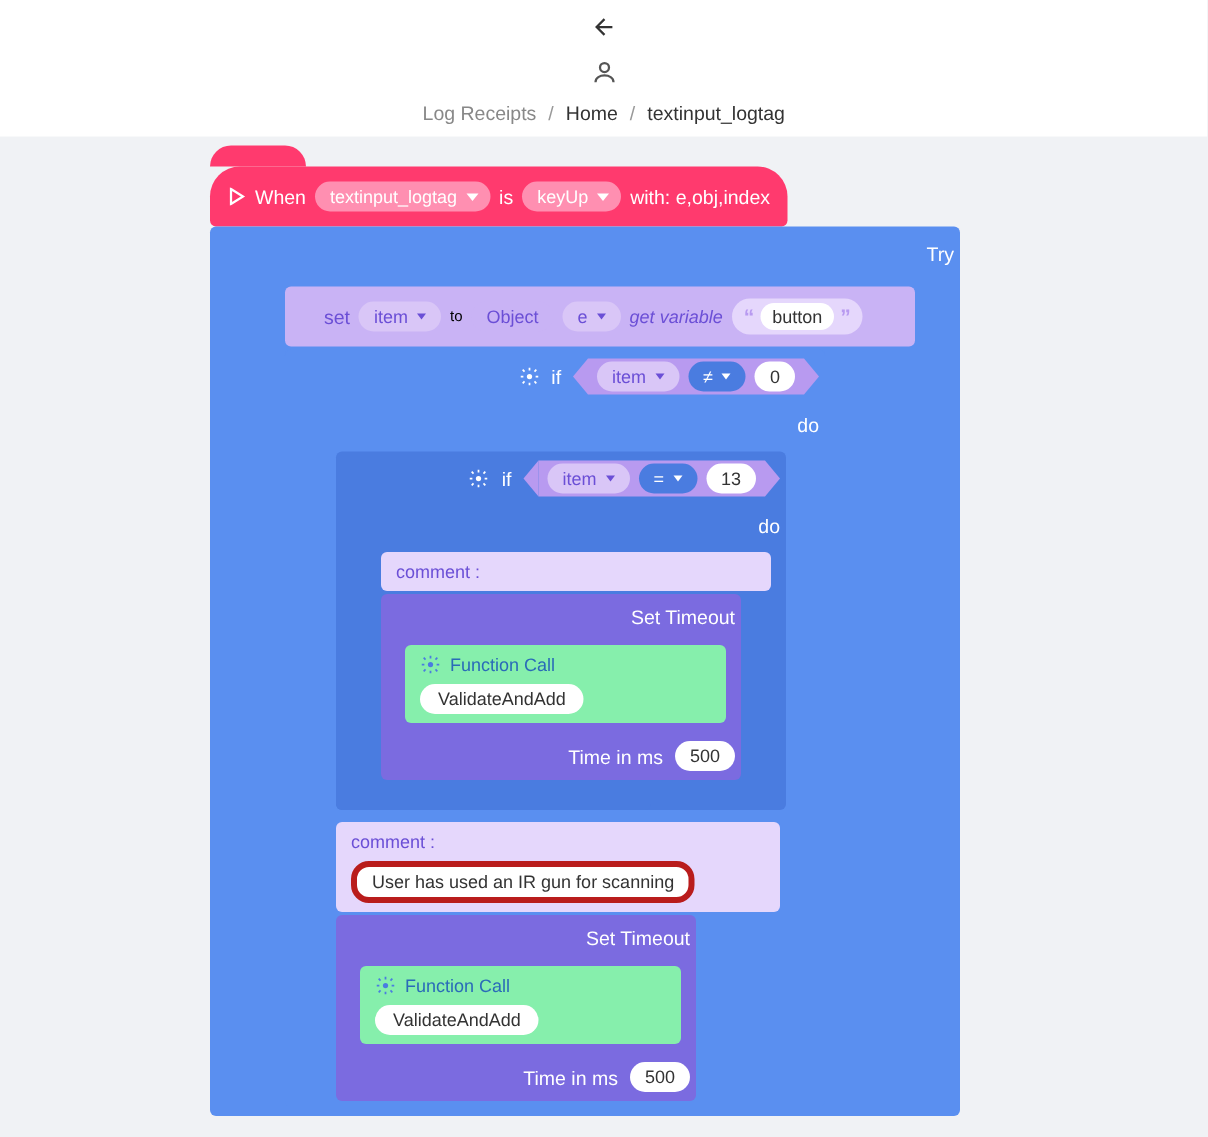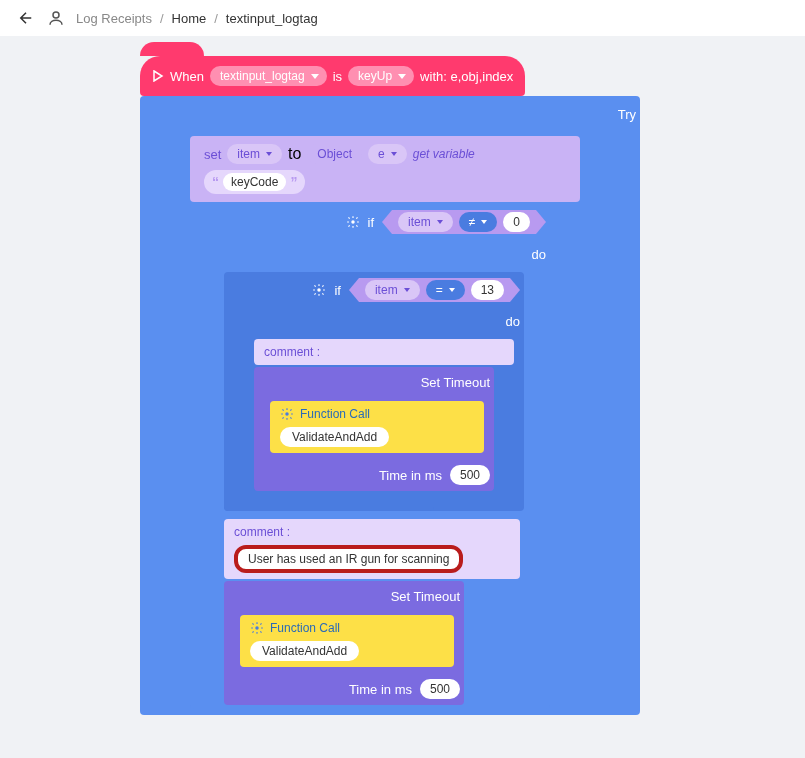--- a/index.html
+++ b/index.html
@@ -1,18 +1,18 @@
 <!DOCTYPE html>
 <html><head>
 <meta charset="utf-8">
 <style>
 * { box-sizing: border-box; margin: 0; padding: 0; }
 body { font-family: -apple-system, BlinkMacSystemFont, 'Segoe UI', sans-serif; background: #f0f2f5; width: 805px; height: 758px; overflow: hidden; font-size: 13px; }
 
-.header { display: flex; align-items: center; padding: 8px 16px; background: #fff; gap: 10px; }
+.header { display: flex; align-items: center; padding: 8px 16px; background: #fff; gap: 10px; flex-direction: column; }
 .header-back { width: 20px; height: 20px; display: flex; align-items: center; justify-content: center; cursor: pointer; }
 .header-user { width: 20px; height: 20px; display: flex; align-items: center; justify-content: center; }
 .breadcrumb { display: flex; align-items: center; gap: 8px; color: #555; }
 .breadcrumb .sep { color: #999; }
 .breadcrumb .item { color: #888; }
 .breadcrumb .home { color: #333; font-weight: 500; }
 .breadcrumb .current { color: #333; }
 
 .canvas { padding: 20px 0 0 140px; position: relative; }
 
@@ -26,21 +26,21 @@
 .hat-text { font-size:13px; }
 
 .c-block { border-radius: 4px; position: relative; }
 .c-header { display:flex; align-items:center; padding: 6px 4px; gap: 8px; min-height: 36px; justify-content: flex-end; }
 .c-body { margin-left: 24px; padding: 4px 0; }
 .c-label { color:#fff; font-size:13px; }
 
 .blk-blue { background:#5a8ff0; }
 .blk-purple { background:#c9b3f5; }
 .blk-indigo { background:#7b6be0; }
-.blk-cyan2 { background:#fde047; }
+.blk-cyan2 { background:#86efac; }
 .blk-lightpurple { background:#e5d7fc; }
 
 .pill { background:#fff; border-radius:12px; padding:3px 10px; color:#333; font-size:12px; display:inline-flex; align-items:center; }
 .pill-purple { background:#d9c6f7; color:#6b4fd6; border-radius:12px; padding:3px 10px; font-size:12px; display:inline-flex; align-items:center; gap:4px; }
 .pill-darkblue { background:#4a7ce0; color:#fff; border-radius:12px; padding:3px 10px; font-size:12px; display:inline-flex; align-items:center; gap:4px; }
 .caret-small { width:0; height:0; border-left:3px solid transparent; border-right:3px solid transparent; border-top:4px solid currentColor; margin-left:2px; }
 
 .cond-wrap { display:flex; align-items:center; }
 .cond-left { width:0; height:0; border-top:12px solid transparent; border-bottom:12px solid transparent; border-right:10px solid #4a7ce0; }
 .cond-mid { background:#4a7ce0; height:24px; display:flex; align-items:center; padding:0 6px; gap:6px; }
@@ -106,37 +106,37 @@
       </span>
   <span class="hat-text">with: e,obj,index</span>
 </div>
 
 <div class="c-block blk-blue" style="width:500px;">
   <div class="c-header">
         <span class="c-label">Try</span>
       </div>
   <div class="c-body" style="margin-left:50px;padding-bottom:6px;">
 
-    <div class="stack-block blk-purple" style="padding:8px 14px;width:390px;">
+    <div class="stack-block blk-purple" style="padding:8px 26px;width:420px;">
       <div class="row">
         <span class="c-label" style="color:#6b4fd6;">set</span>
         <span class="pill-purple">
               <span>item</span>
               <span class="caret-small"></span>
             </span>
-        <span style="color:#000000;font-size:16px;">to</span>
+        <span style="color:#000000;font-size:10px;">to</span>
         <span class="pill-purple" style="background:#c9b3f5;">Object</span>
         <span class="pill-purple">
               <span>e</span>
               <span class="caret-small"></span>
             </span>
         <span style="color:#6b4fd6;font-size:12px;font-style:italic;">get variable</span>
         <span class="quote-pill">
               <span class="qq">“</span>
-              <span class="inner">keyCode</span>
+              <span class="inner">button</span>
               <span class="qq">”</span>
             </span>
       </div>
     </div>
 
     <div class="c-block blk-blue" style="width:360px;margin-top:2px;">
       <div class="c-header">
         <span class="gear-icon">
               <svg width="14" height="14" viewBox="0 0 24 24" fill="#fff">
                 <circle cx="12" cy="12" r="3"></circle>

